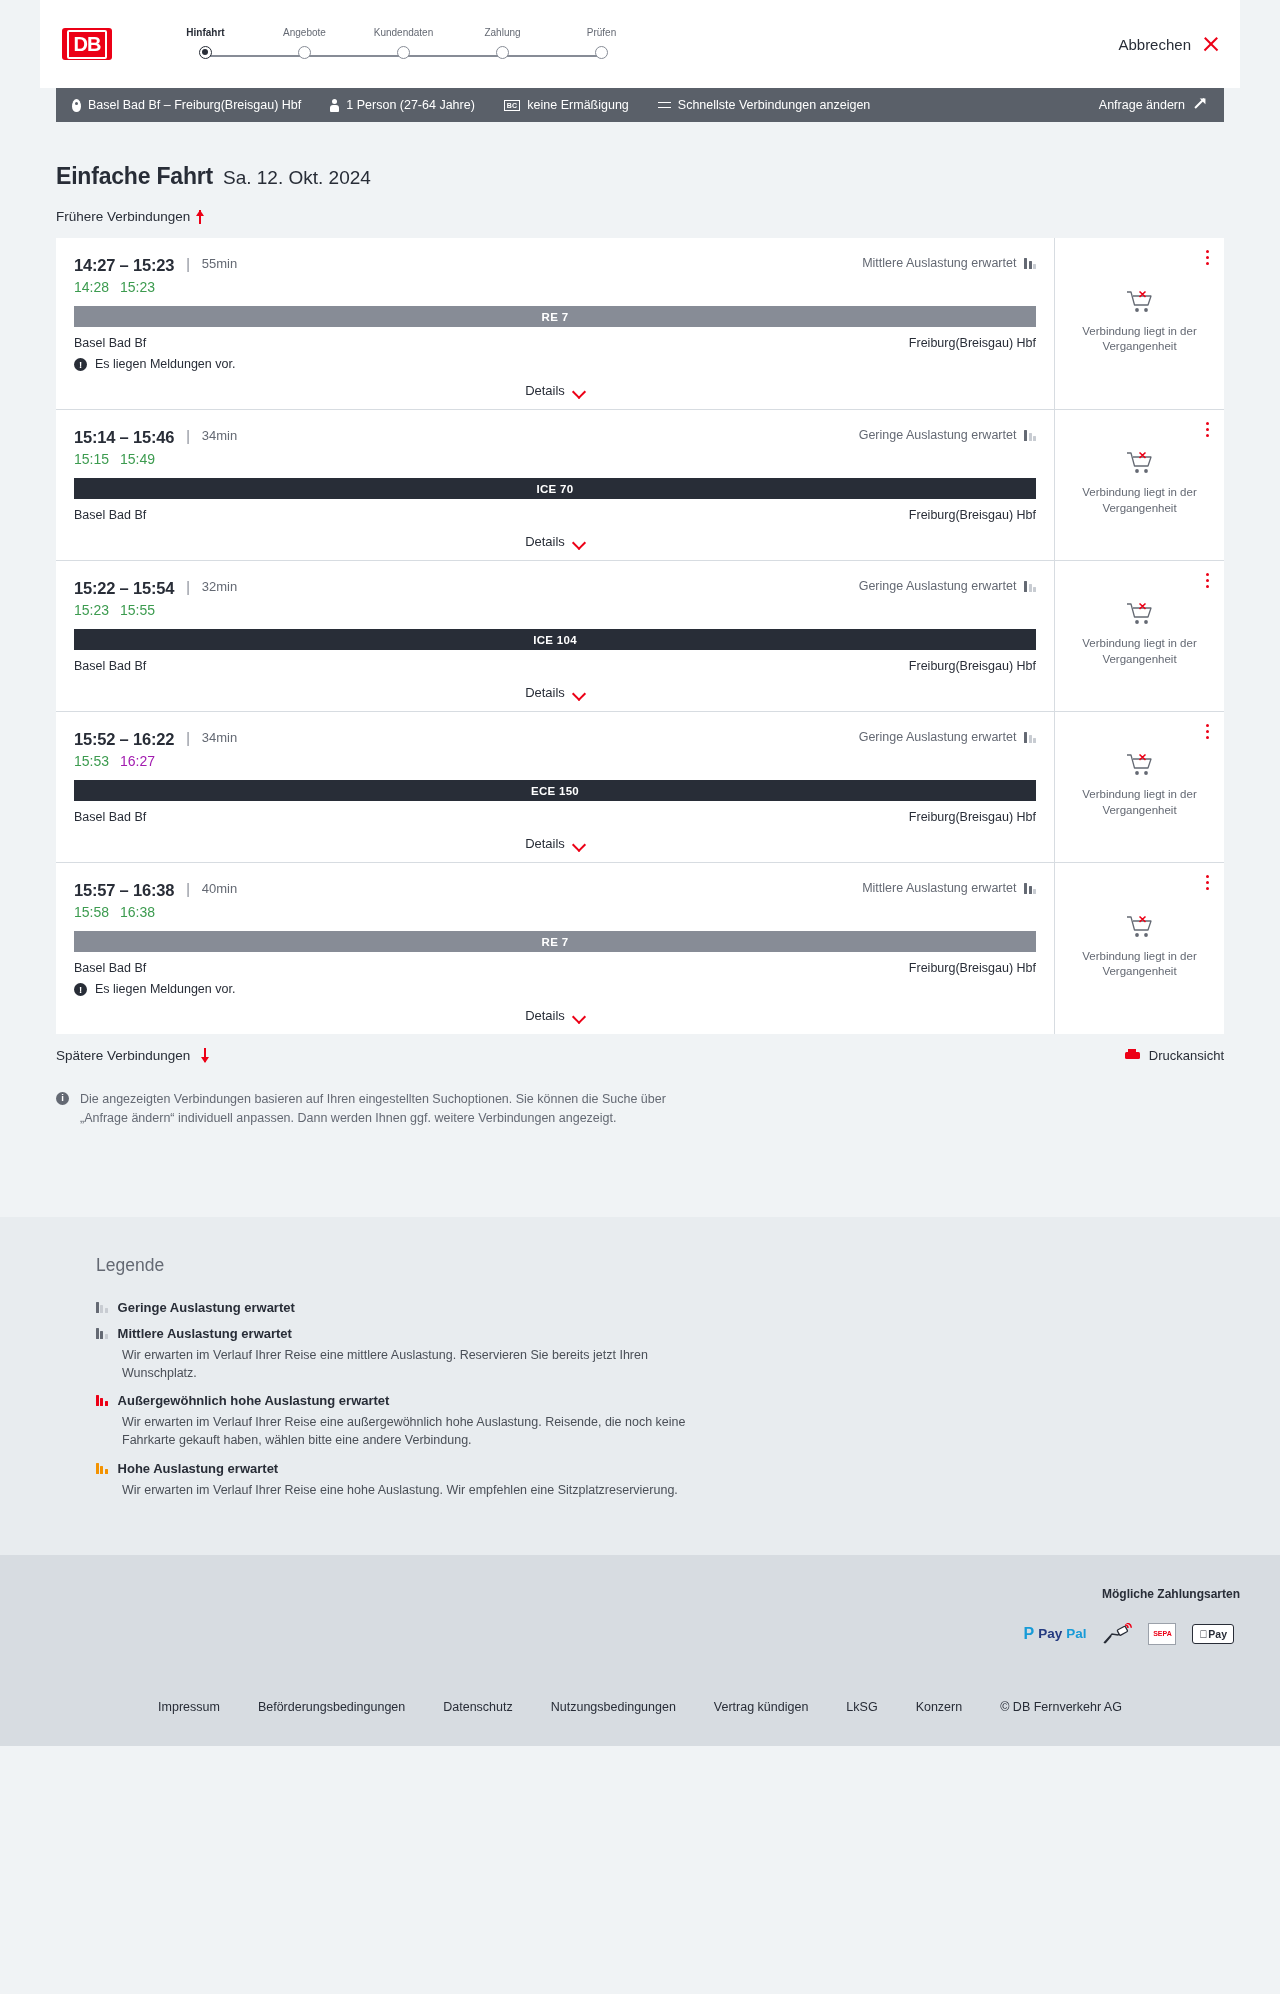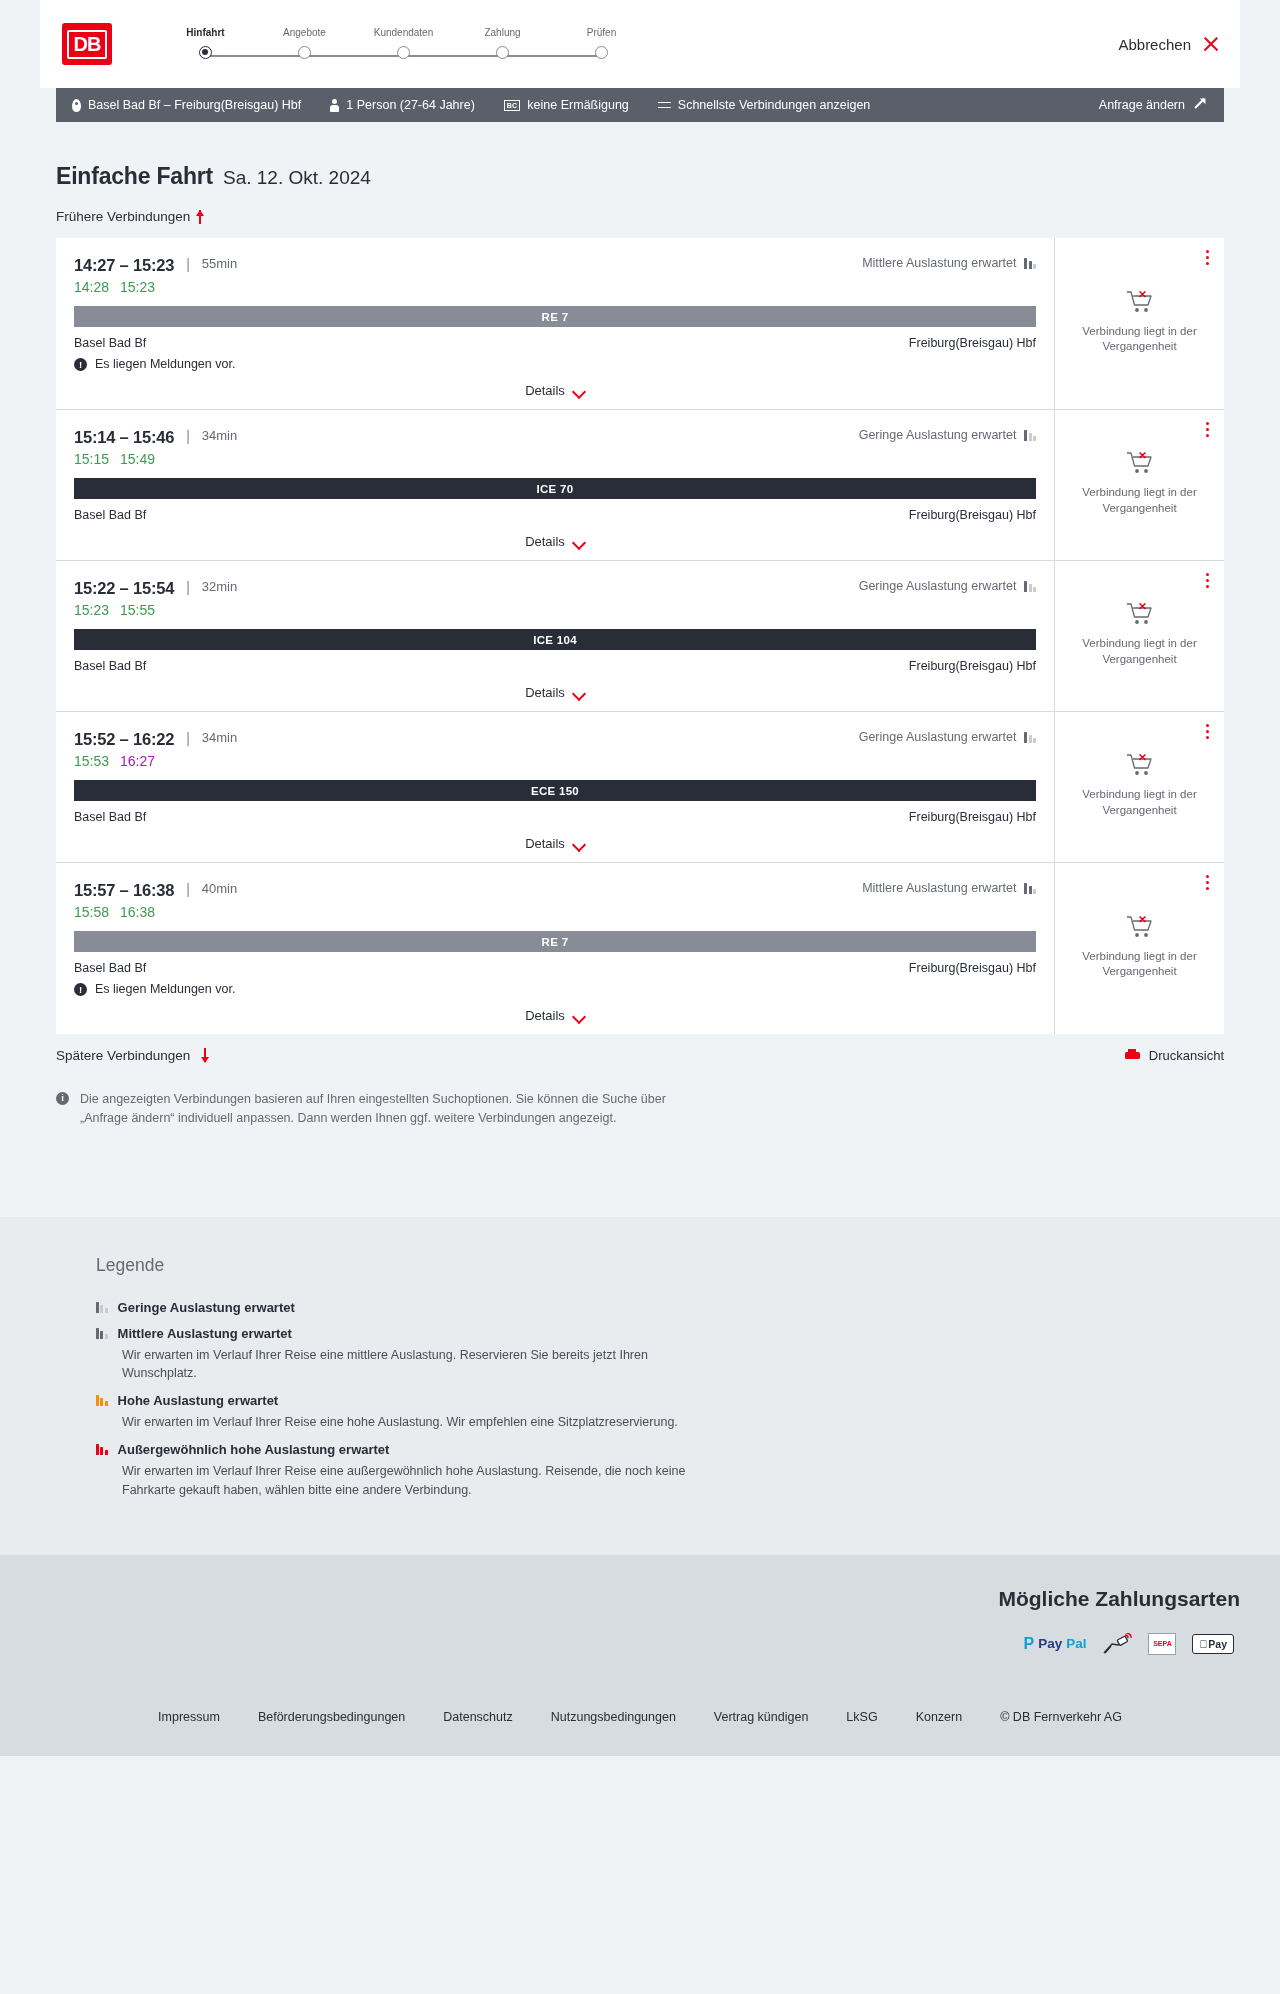--- a/index.html
+++ b/index.html
@@ -15,21 +15,21 @@
   
   .header {
     background: #ffffff;
     height: 88px;
     display: flex;
     align-items: center;
     padding: 0 20px 0 22px;
     position: relative;
   }
   .db-logo {
-    width: 50px; height: 42px;
+    width: 50px; height: 32px;
     background: #ec0016;
     border-radius: 3px;
     display: flex; align-items: center; justify-content: center;
     flex: 0 0 auto;
   }
   .db-logo-inner {
     width: 40px; height: 29px;
     border: 2px solid #ffffff;
     border-radius: 2px;
     color: #ffffff;
@@ -320,21 +320,21 @@
   .legend-title { font-size: 13px; font-weight: bold; }
   .legend-desc { font-size: 12.5px; color: #4a4f57; margin: 5px 0 0 26px; line-height: 1.45; max-width: 600px; }
 
   
   .footer-pay {
     background: #d7dce1;
     margin: 0 -40px;
     padding: 32px 40px 30px 40px;
     text-align: right;
   }
-  .footer-pay h3 { font-size: 21px; font-weight: bold; color: #282d37; }
+  .footer-pay h3 { font-size: 12px; font-weight: bold; color: #282d37; }
   .pay-icons { display: flex; justify-content: flex-end; gap: 16px; margin-top: 23px; padding-right: 6px; }
   .pay-box {
     height: 20px; display: flex; align-items: center; justify-content: center;
   }
   .paypal { font-size: 13.5px; font-weight: bold; color: #253b80; display: flex; align-items: center; gap: 4px; }
   .paypal .pp-l { color: #253b80; }
   .paypal .pp-r { color: #179bd7; }
   .pp-glyph { font-size: 16px; color: #179bd7; font-weight: bold; }
   .sepa-box {
     width: 28px; height: 22px; background: #fff; border: 1px solid #9ba1aa;
@@ -707,38 +707,38 @@
             <i style="background: rgb(100, 105, 115);"></i>
             <i style="background: rgb(200, 204, 210);"></i>
           </span>
           <span class="legend-title">Mittlere Auslastung erwartet</span>
         </div>
         <div class="legend-desc">Wir erwarten im Verlauf Ihrer Reise eine mittlere Auslastung. Reservieren Sie bereits jetzt Ihren Wunschplatz.</div>
       </div>
       <div class="legend-item">
         <div class="legend-head">
           <span class="occ-ico">
+            <i style="background: rgb(236, 0, 22);"></i>
+            <i style="background: rgb(236, 0, 22);"></i>
+            <i style="background: rgb(236, 0, 22);"></i>
+          </span>
+          <span class="legend-title">Außergewöhnlich hohe Auslastung erwartet</span>
+        </div>
+        <div class="legend-desc">Wir erwarten im Verlauf Ihrer Reise eine außergewöhnlich hohe Auslastung. Reisende, die noch keine Fahrkarte gekauft haben, wählen bitte eine andere Verbindung.</div>
+      </div>
+      <div class="legend-item">
+        <div class="legend-head">
+          <span class="occ-ico">
             <i style="background: rgb(243, 146, 0);"></i>
             <i style="background: rgb(243, 146, 0);"></i>
             <i style="background: rgb(243, 146, 0);"></i>
           </span>
           <span class="legend-title">Hohe Auslastung erwartet</span>
         </div>
         <div class="legend-desc">Wir erwarten im Verlauf Ihrer Reise eine hohe Auslastung. Wir empfehlen eine Sitzplatzreservierung.</div>
-      </div>
-      <div class="legend-item">
-        <div class="legend-head">
-          <span class="occ-ico">
-            <i style="background: rgb(236, 0, 22);"></i>
-            <i style="background: rgb(236, 0, 22);"></i>
-            <i style="background: rgb(236, 0, 22);"></i>
-          </span>
-          <span class="legend-title">Außergewöhnlich hohe Auslastung erwartet</span>
-        </div>
-        <div class="legend-desc">Wir erwarten im Verlauf Ihrer Reise eine außergewöhnlich hohe Auslastung. Reisende, die noch keine Fahrkarte gekauft haben, wählen bitte eine andere Verbindung.</div>
       </div>
     </div>
 </div>
 
 <div class="footer-pay">
   <h3>Mögliche Zahlungsarten</h3>
   <div class="pay-icons">
     <div class="pay-box">
       <span class="paypal">
           <span class="pp-glyph">P</span>

